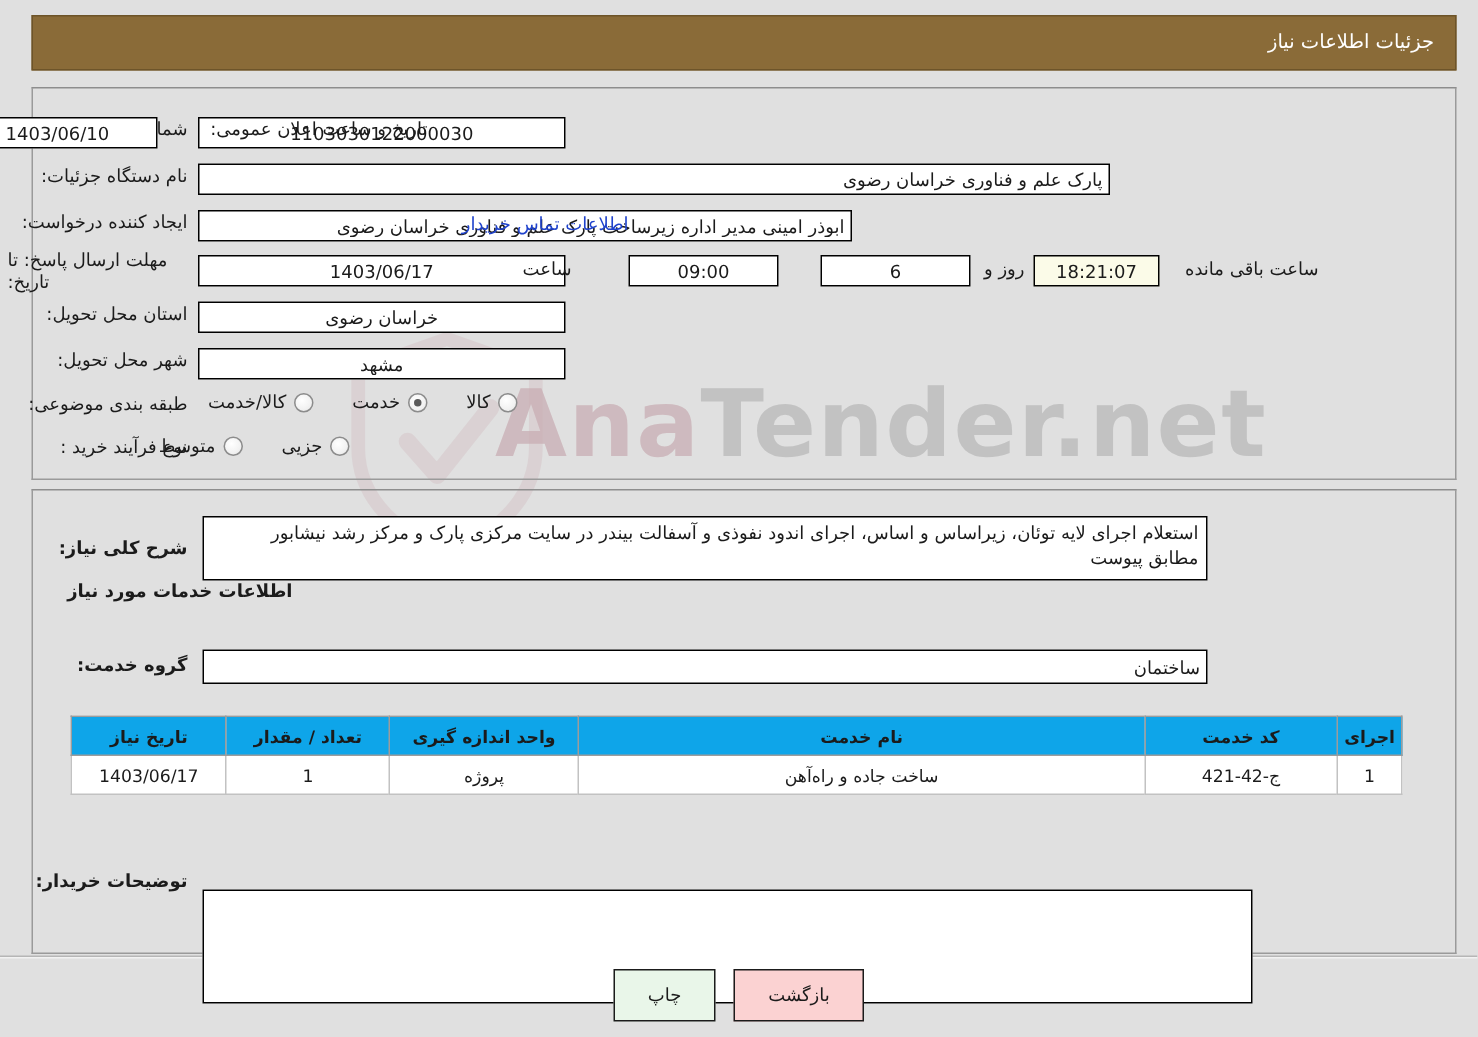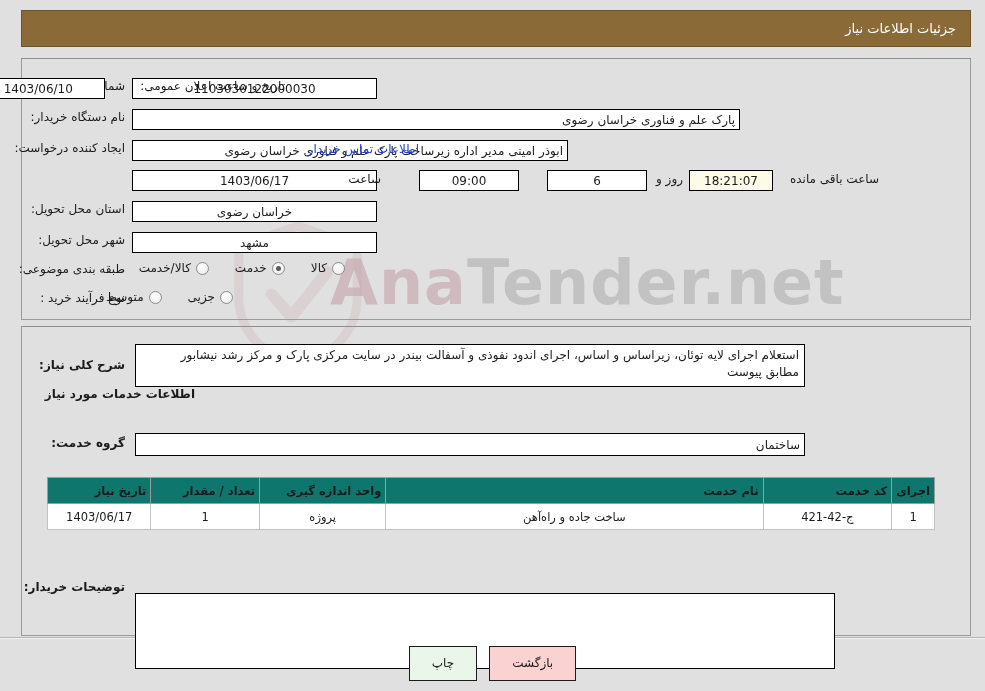--- a/index.html
+++ b/index.html
@@ -174,28 +174,28 @@
   
   #svc-table {
     position: absolute;
     left: 47px; top: 477px;
     width: 888px;
     border-collapse: collapse;
     z-index: 3;
     background: #ffffff;
   }
   #svc-table th {
-    background: #0f766e;
+    background: #0ea5e9;
     border: 1px solid #9c9c9c;
     font-size: 11.5px;
     font-weight: bold;
     color: #1b1b1b;
     height: 26px;
     padding: 0 4px;
-    text-align: right;
+    text-align: center;
   }
   #svc-table td {
     background: #ffffff;
     border: 1px solid #c2c2c2;
     font-size: 11.5px;
     color: #1b1b1b;
     height: 26px;
     padding: 0 4px;
     text-align: center;
   }
@@ -254,36 +254,39 @@
     <input class="inp" style="width: 245px;" readonly="" value="1103030122000030">
   </div>
   <div class="row" style="right:700px; top:79px;">
     <span class="lbl">تاریخ و ساعت اعلان عمومی:</span>
   </div>
   <div class="row" style="right:880px; top:78px;">
     <input class="inp" style="width: 180px;" readonly="" value="1403/06/10 - 13:58">
   </div>
 
   <div class="row" style="right:860px; top:110px;">
-    <span class="lbl">نام دستگاه خریدار:</span>
+    <span class="lbl">نام دستگاه جزئیات:</span>
   </div>
   <div class="row" style="right:245px; top:109px;">
     <input class="inp right" style="width: 608px;" readonly="" value="پارک علم و فناوری خراسان رضوی">
   </div>
 
   <div class="row" style="right:860px; top:141px;">
     <span class="lbl">ایجاد کننده درخواست:</span>
   </div>
   <div class="row" style="right:417px; top:140px;">
     <input class="inp right" style="width: 436px;" readonly="" value="ابوذر امینی مدیر اداره زیرساخت پارک علم و فناوری خراسان رضوی">
   </div>
   <div class="row" style="right:566px; top:142px;">
     <a class="blue-link" href="#">اطلاعات تماس خریدار</a>
   </div>
 
+  <div class="row" style="right:860px; top:166px; width:120px;">
+    <span class="lbl lbl-wrap">مهلت ارسال پاسخ: تا تاریخ:</span>
+  </div>
   <div class="row" style="right:608px; top:170px;">
     <input class="inp" style="width: 245px;" readonly="" value="1403/06/17">
   </div>
   <div class="row" style="right:604px; top:172px;">
     <span class="lbl">ساعت</span>
   </div>
   <div class="row" style="right:466px; top:170px;">
     <input class="inp" style="width: 100px;" readonly="" value="09:00">
   </div>
   <div class="row" style="right:338px; top:170px;">

